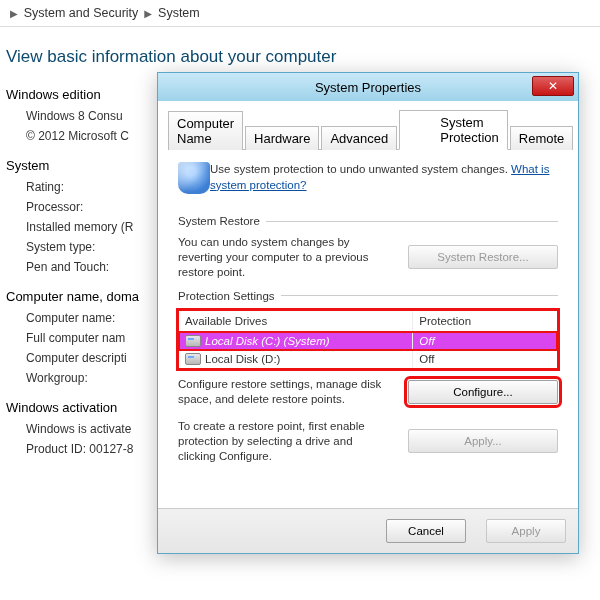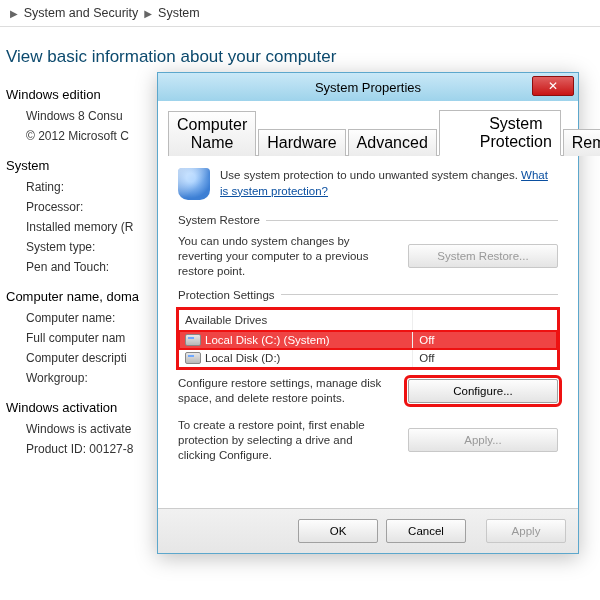--- a/index.html
+++ b/index.html
@@ -26,30 +26,30 @@
   }
   .dlg-close {
     position: absolute; right: 4px; top: 3px; width: 42px; height: 20px;
     background: linear-gradient(#e06060,#c81414); color: #fff;
     font-size: 12px; line-height: 18px; text-align: center; border: 1px solid #8b0e0e; border-radius: 2px;
     cursor: pointer;
   }
   .dlg-body { flex: 1; padding: 8px 10px 0 10px; display: flex; flex-direction: column; }
 
   
-  .tabs { display: flex; align-items: flex-end; border-bottom: 1px solid #bbb; font-size: 16px; text-align: center; }
+  .tabs { display: flex; align-items: flex-end; border-bottom: 1px solid #bbb; font-size: 13px; }
   .tab {
     padding: 4px 8px; border: 1px solid #bbb; border-bottom: none; background: linear-gradient(#fefefe,#ececec);
     margin-right: 2px; cursor: pointer; position: relative; top: 1px;
   }
   .tab.active { background: #fff; border-bottom: 1px solid #fff; padding-left: 40px; }
 
   .panel { flex: 1; padding: 12px 10px 6px 10px; font-size: 11.5px; color: #333; }
 
-  .intro { display: flex; gap: 10px; margin-bottom: 14px; }
+  .intro { display: flex; margin-bottom: 21px; }
   .shield-icon {
     width: 32px; height: 32px; flex: none;
     background: radial-gradient(circle at 40% 30%, #a6d0ff 15%, #3d7fd4 70%);
     border-radius: 4px 4px 10px 10px; position: relative;
   }
   .shield-icon::after{
     content:""; position:absolute; inset:0; background: linear-gradient(135deg, rgba(255,255,255,.6), rgba(255,255,255,0) 60%);
     border-radius: inherit;
   }
   .intro-text { font-size: 11.5px; line-height: 1.35; }
@@ -69,21 +69,21 @@
 
   
   .drive-list { border: 1px solid #aaa; margin: 4px 0 8px 0; }
   .drive-list.highlighted { outline: 3px solid #e11; outline-offset: -1px; }
   .dl-head { display: flex; font-size: 11.5px; background: #fff; }
   .dl-head > div { padding: 4px 6px; border-bottom: 1px solid #ddd; }
   .dl-col1 { width: 62%; border-right:1px solid #eee;}
   .dl-col2 { width: 38%; }
   .dl-row { display: flex; font-size: 11.5px; align-items: center; }
   .dl-row > div { padding: 3px 6px; }
-  .dl-row.selected { background: #ef4444; color: #fff; outline:2px solid #e11; outline-offset:-1px; }
+  .dl-row.selected { background: #d946ef; color: #fff; outline:2px solid #e11; outline-offset:-1px;font-style:italic; }
   .drive-icon {
     display:inline-block; width:16px; height:12px; margin-right:4px; vertical-align:-2px;
     background: linear-gradient(#e8e8e8,#b8b8b8); border:1px solid #888; border-radius:2px;
     position:relative;
   }
   .drive-icon::before{content:"";position:absolute;left:2px;top:2px;width:6px;height:2px;background:#6fa8ff;}
 
   
   .dlg-buttons {
     background: linear-gradient(#f1f1f1,#e6e6e6); border-top: 1px solid #ccc;
@@ -165,20 +165,21 @@
       </div>
 
       <div class="group">
         <div class="group-title">
             <span>Protection Settings</span>
           </div>
 
         <div class="drive-list highlighted">
           <div class="dl-head">
             <div class="dl-col1">Available Drives</div>
+            <div class="dl-col2">Protection</div>
           </div>
           <div class="dl-row selected">
             <div class="dl-col1"><span class="drive-icon"></span><span>Local Disk (C:) (System)</span></div>
             <div class="dl-col2">Off</div>
           </div>
           <div class="dl-row">
             <div class="dl-col1"><span class="drive-icon"></span><span>Local Disk (D:)</span></div>
             <div class="dl-col2">Off</div>
           </div>
         </div>
@@ -191,17 +192,16 @@
         <div class="group-row">
           <div class="group-text">To create a restore point, first enable protection by selecting a drive and clicking Configure.</div>
           <button class="win-btn disabled" disabled="">Apply...</button>
         </div>
       </div>
 
     </div>
   </div>
 
   <div class="dlg-buttons">
-    <button class="win-btn">OK</button>
     <button class="win-btn">Cancel</button>
     <button class="win-btn disabled" disabled="">Apply</button>
   </div>
 </div>
 
 </body></html>

